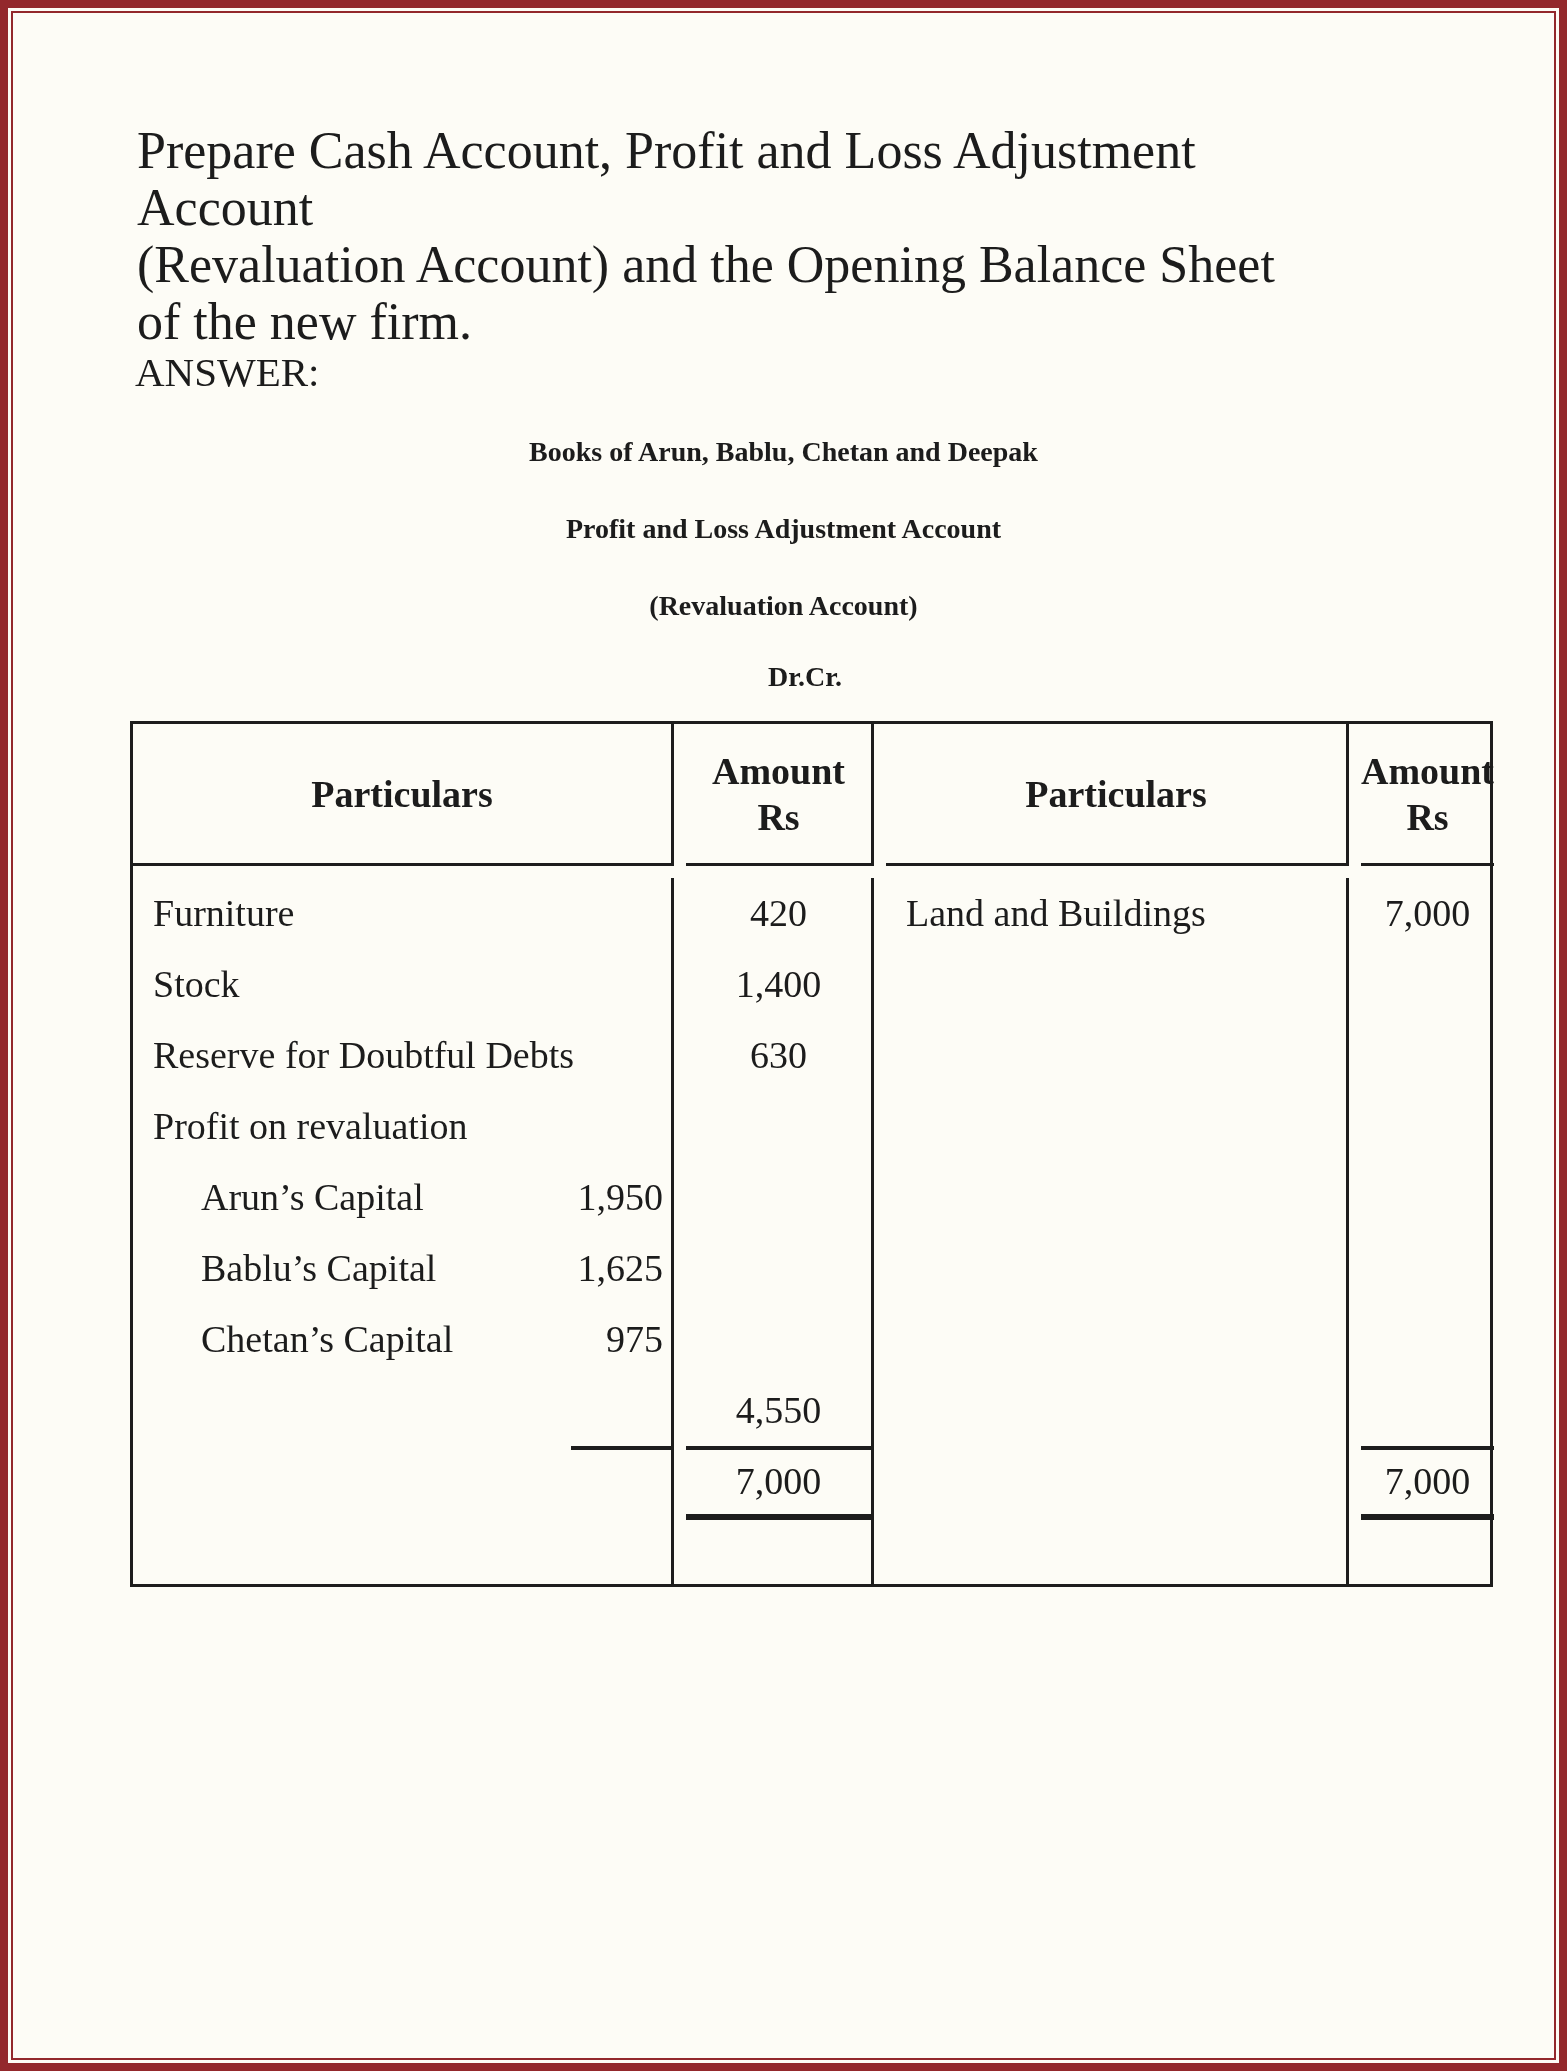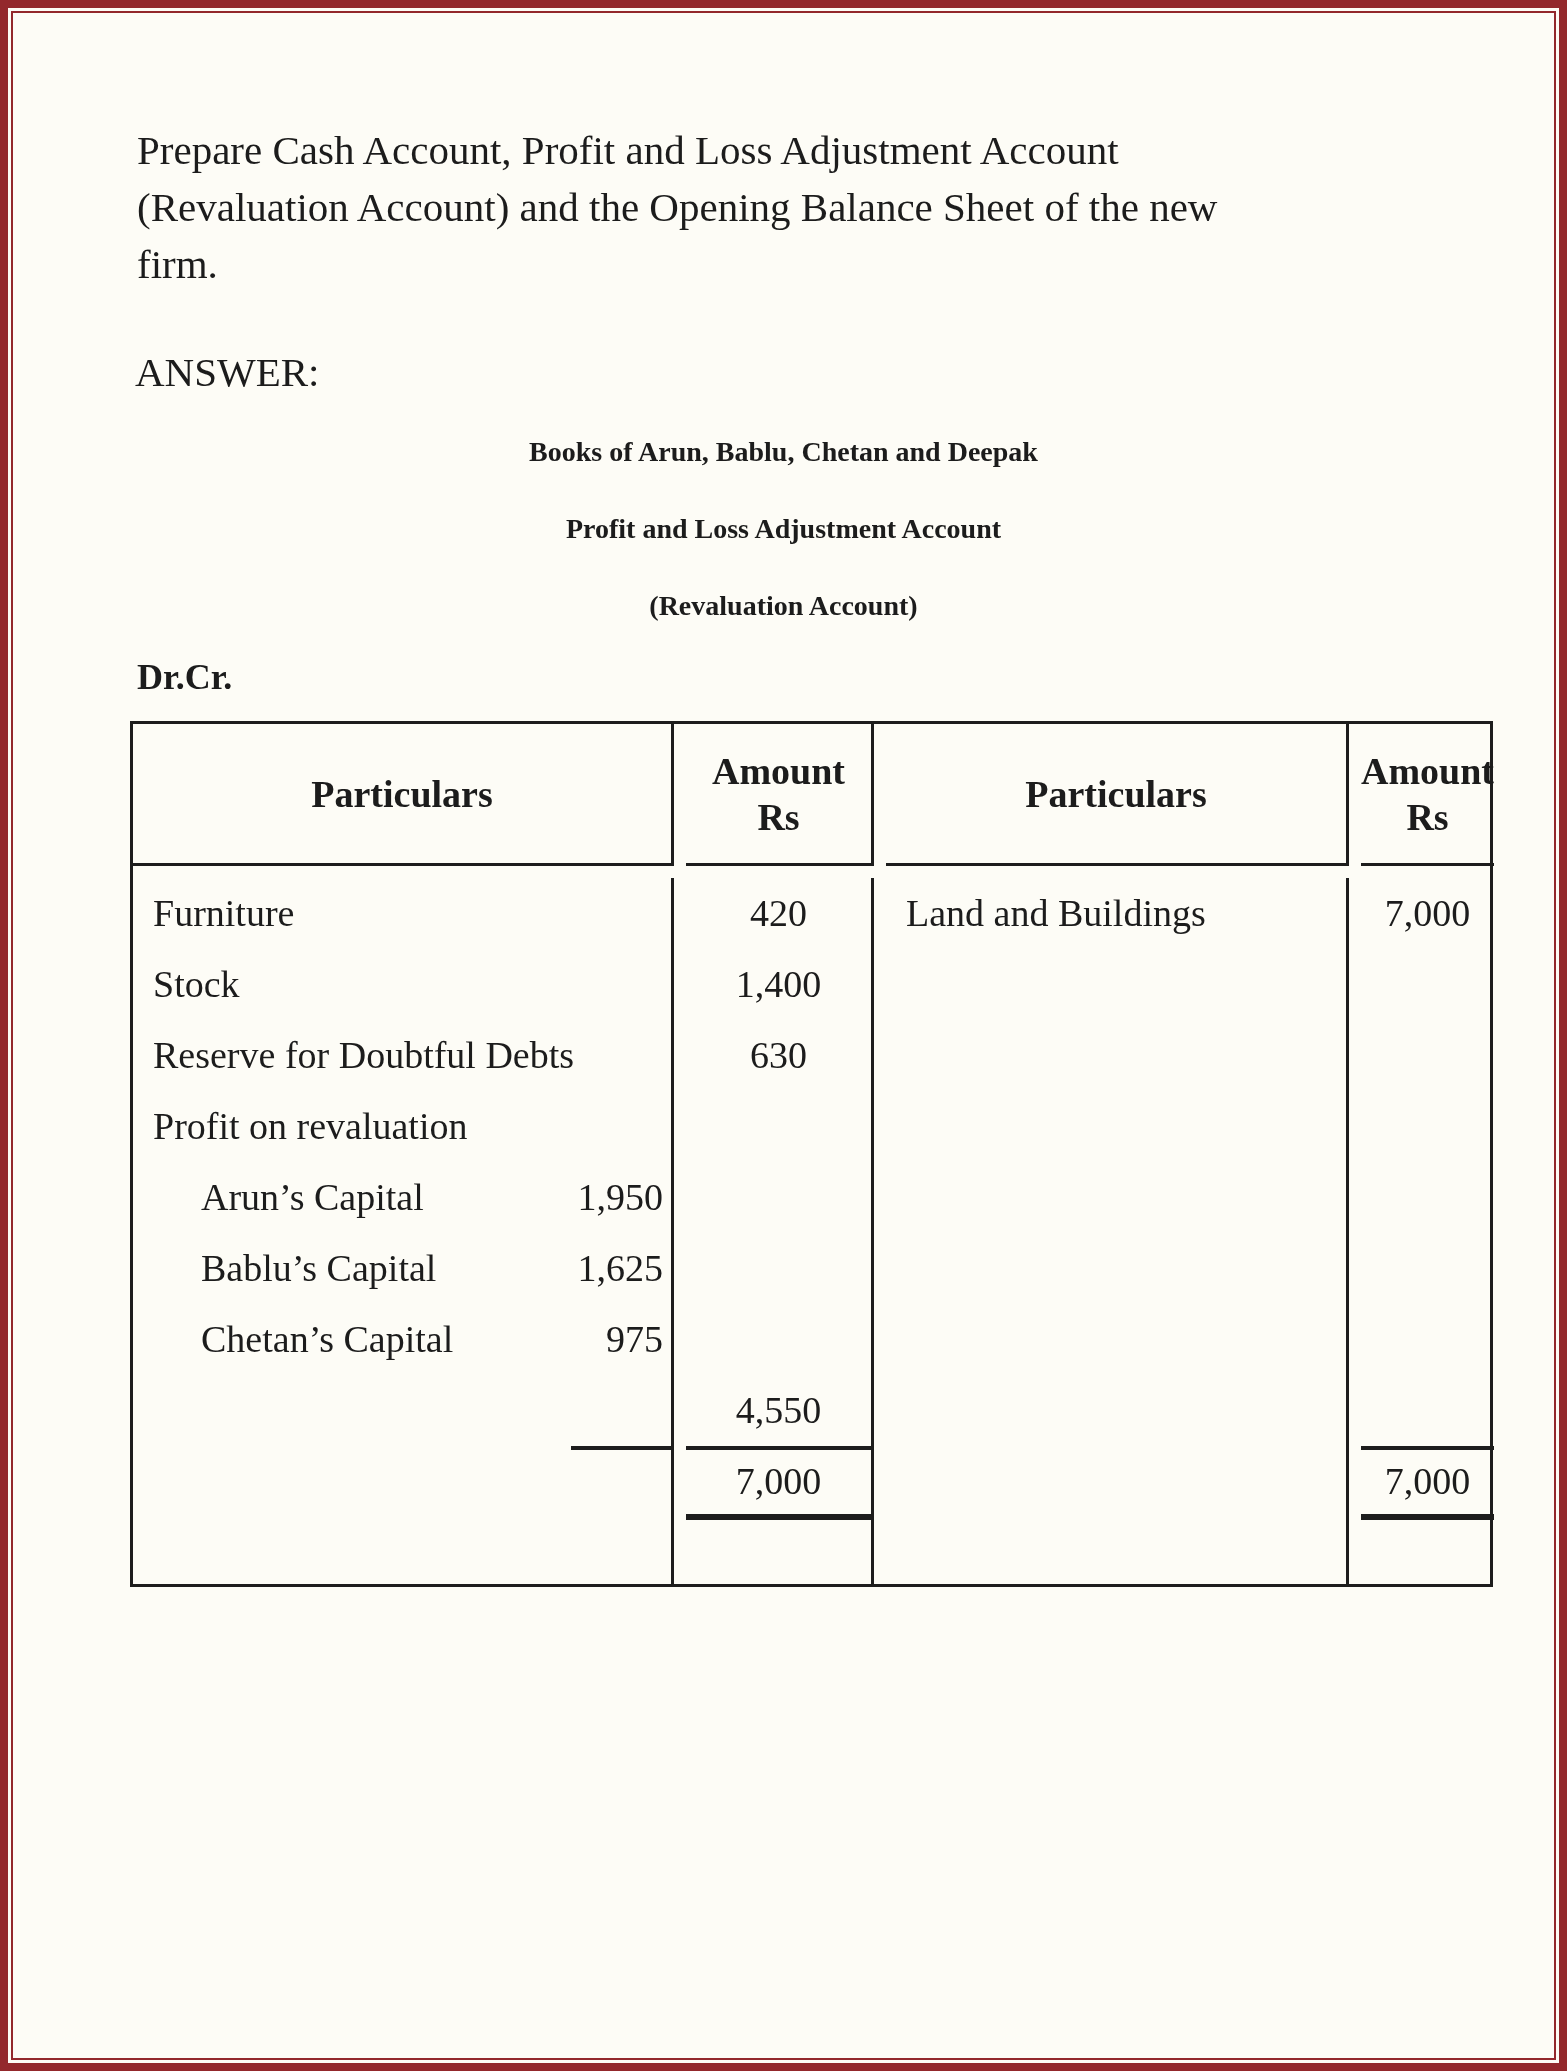--- a/index.html
+++ b/index.html
@@ -25,21 +25,21 @@
   .frame-inner {
     position: absolute; inset: 11px;
     border: 2px solid #93282c;
     pointer-events: none;
   }
 
   .question {
     position: absolute;
     left: 137px; top: 122px;
     width: 1140px;
-    font-size: 41px;
+    font-size: 52px;
     line-height: 57px;
   }
 
   .answer-label {
     position: absolute;
     left: 135px; top: 348px;
     font-size: 41px;
     line-height: 48px;
   }
 
@@ -49,22 +49,22 @@
     text-align: center;
     font-size: 28px;
     font-weight: bold;
   }
   .titles .t { line-height: 48px; margin: 0 0 29px 0; }
 
   .drcr {
     position: absolute;
     left: 137px; right: 94px; top: 655px;
     display: flex;
-    justify-content: flex-start;
-    font-size: 36px;
+    justify-content: center;
+    font-size: 28px;
     font-weight: bold;
     line-height: 44px;
   }
 
   .acct-table {
     position: absolute;
     left: 130px; top: 721px;
     width: 1363px; height: 866px;
     border: 3px solid #1d1d1d;
     display: grid;

